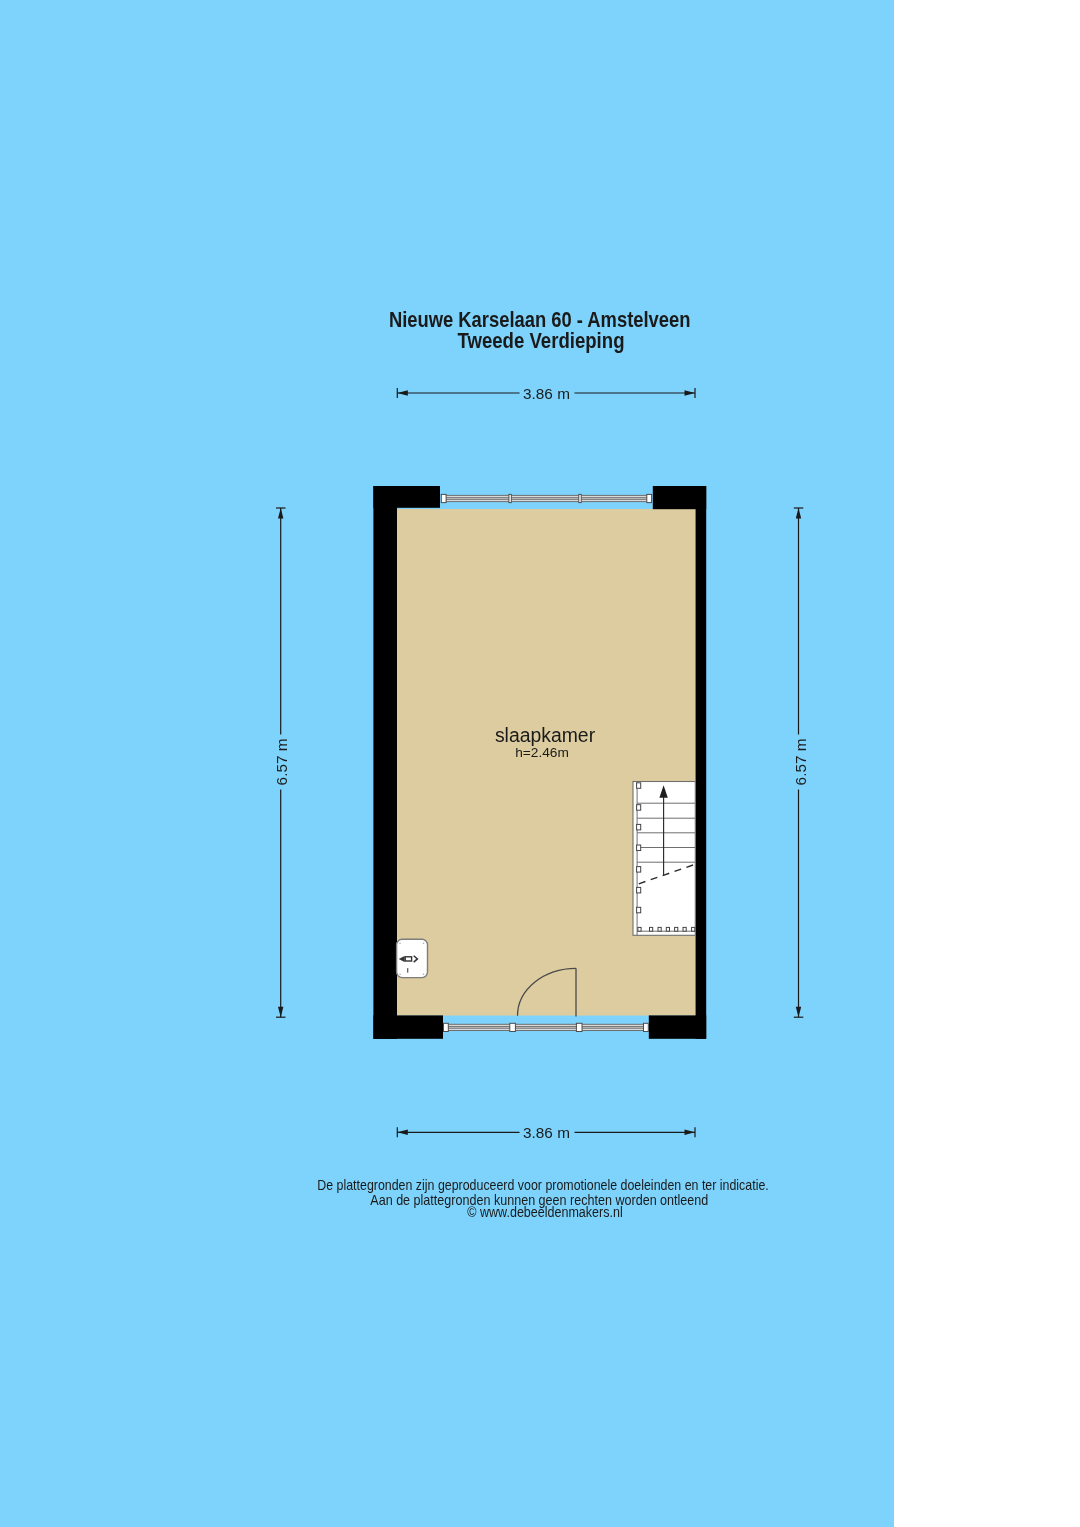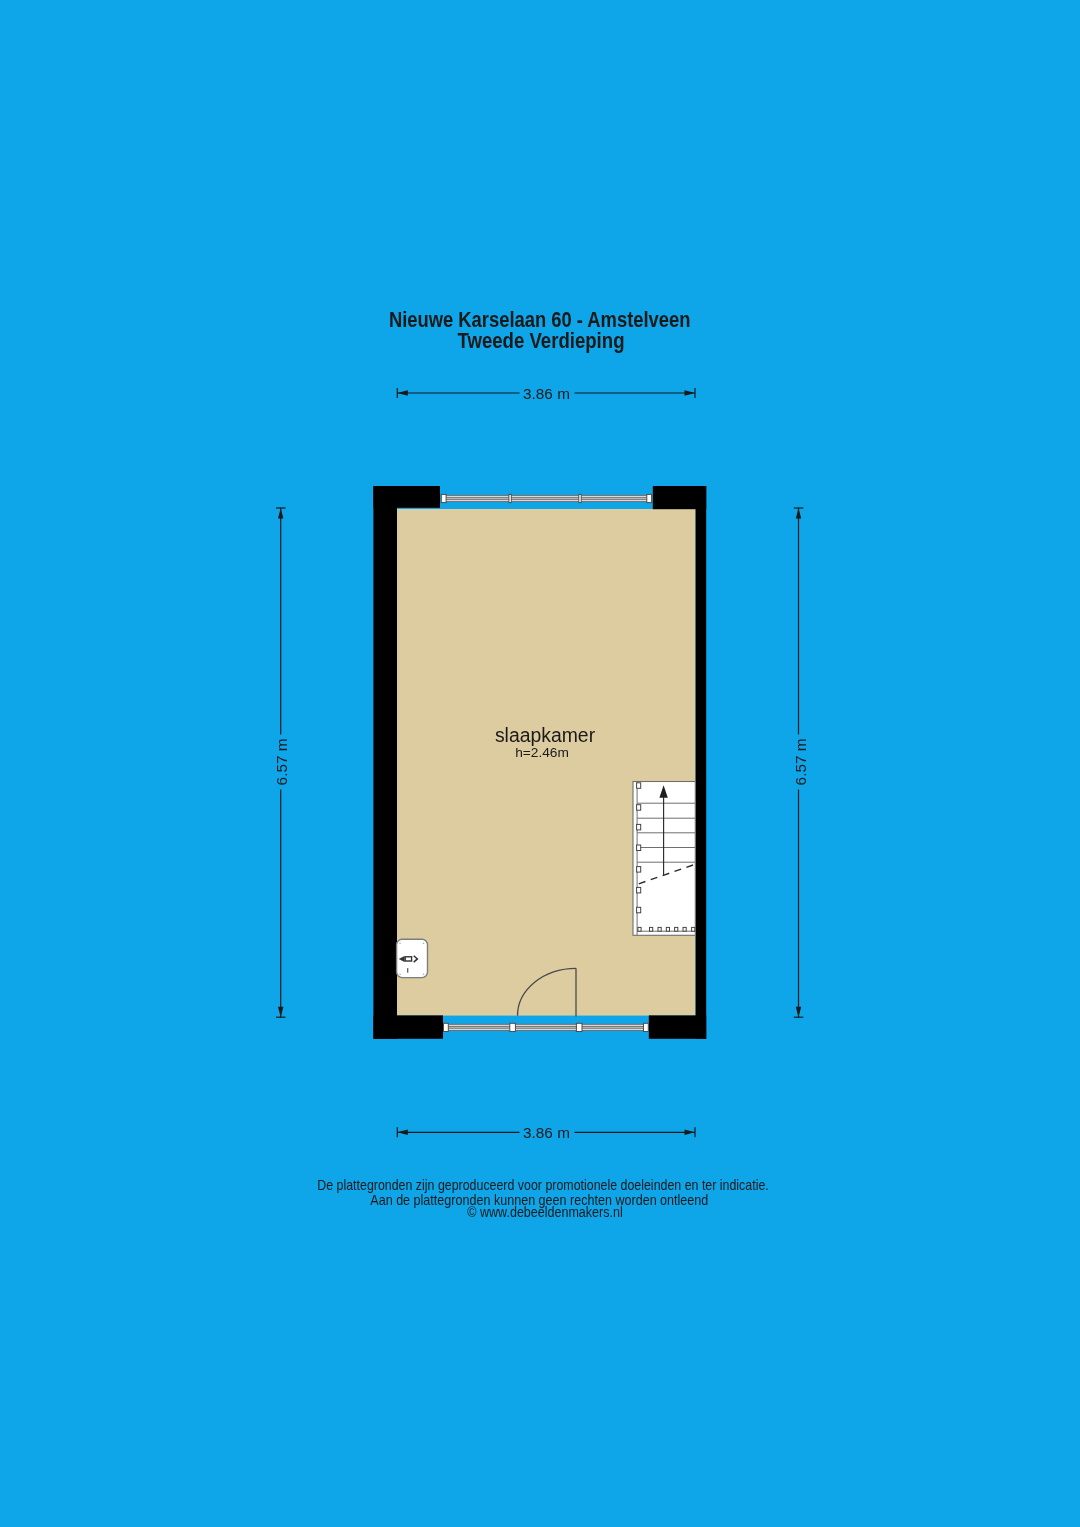--- a/index.html
+++ b/index.html
@@ -1,16 +1,16 @@
 <!DOCTYPE html>
 <html><head>
 <meta charset="utf-8">
 <style>
   html,body{margin:0;padding:0;background:#ffffff;}
-  #page{position:relative;width:1080px;height:1527px;background:#0ea5e9;overflow:hidden;
+  #page{position:relative;width:894px;height:1527px;background:#7dd3fc;overflow:hidden;
         font-family:"Liberation Sans", sans-serif;}
   svg text{font-family:"Liberation Sans", sans-serif;fill:#1a1a1a;}
 </style>
 </head>
 <body>
 <div id="page">
 <svg width="1080" height="1527" viewBox="0 0 1080 1527">
 
   <text x="539.7" y="327" font-size="22" font-weight="bold" text-anchor="middle" textLength="301.5" lengthAdjust="spacingAndGlyphs">Nieuwe Karselaan 60 - Amstelveen</text>
   <text x="541" y="348" font-size="22" font-weight="bold" text-anchor="middle" textLength="167" lengthAdjust="spacingAndGlyphs">Tweede Verdieping</text>

